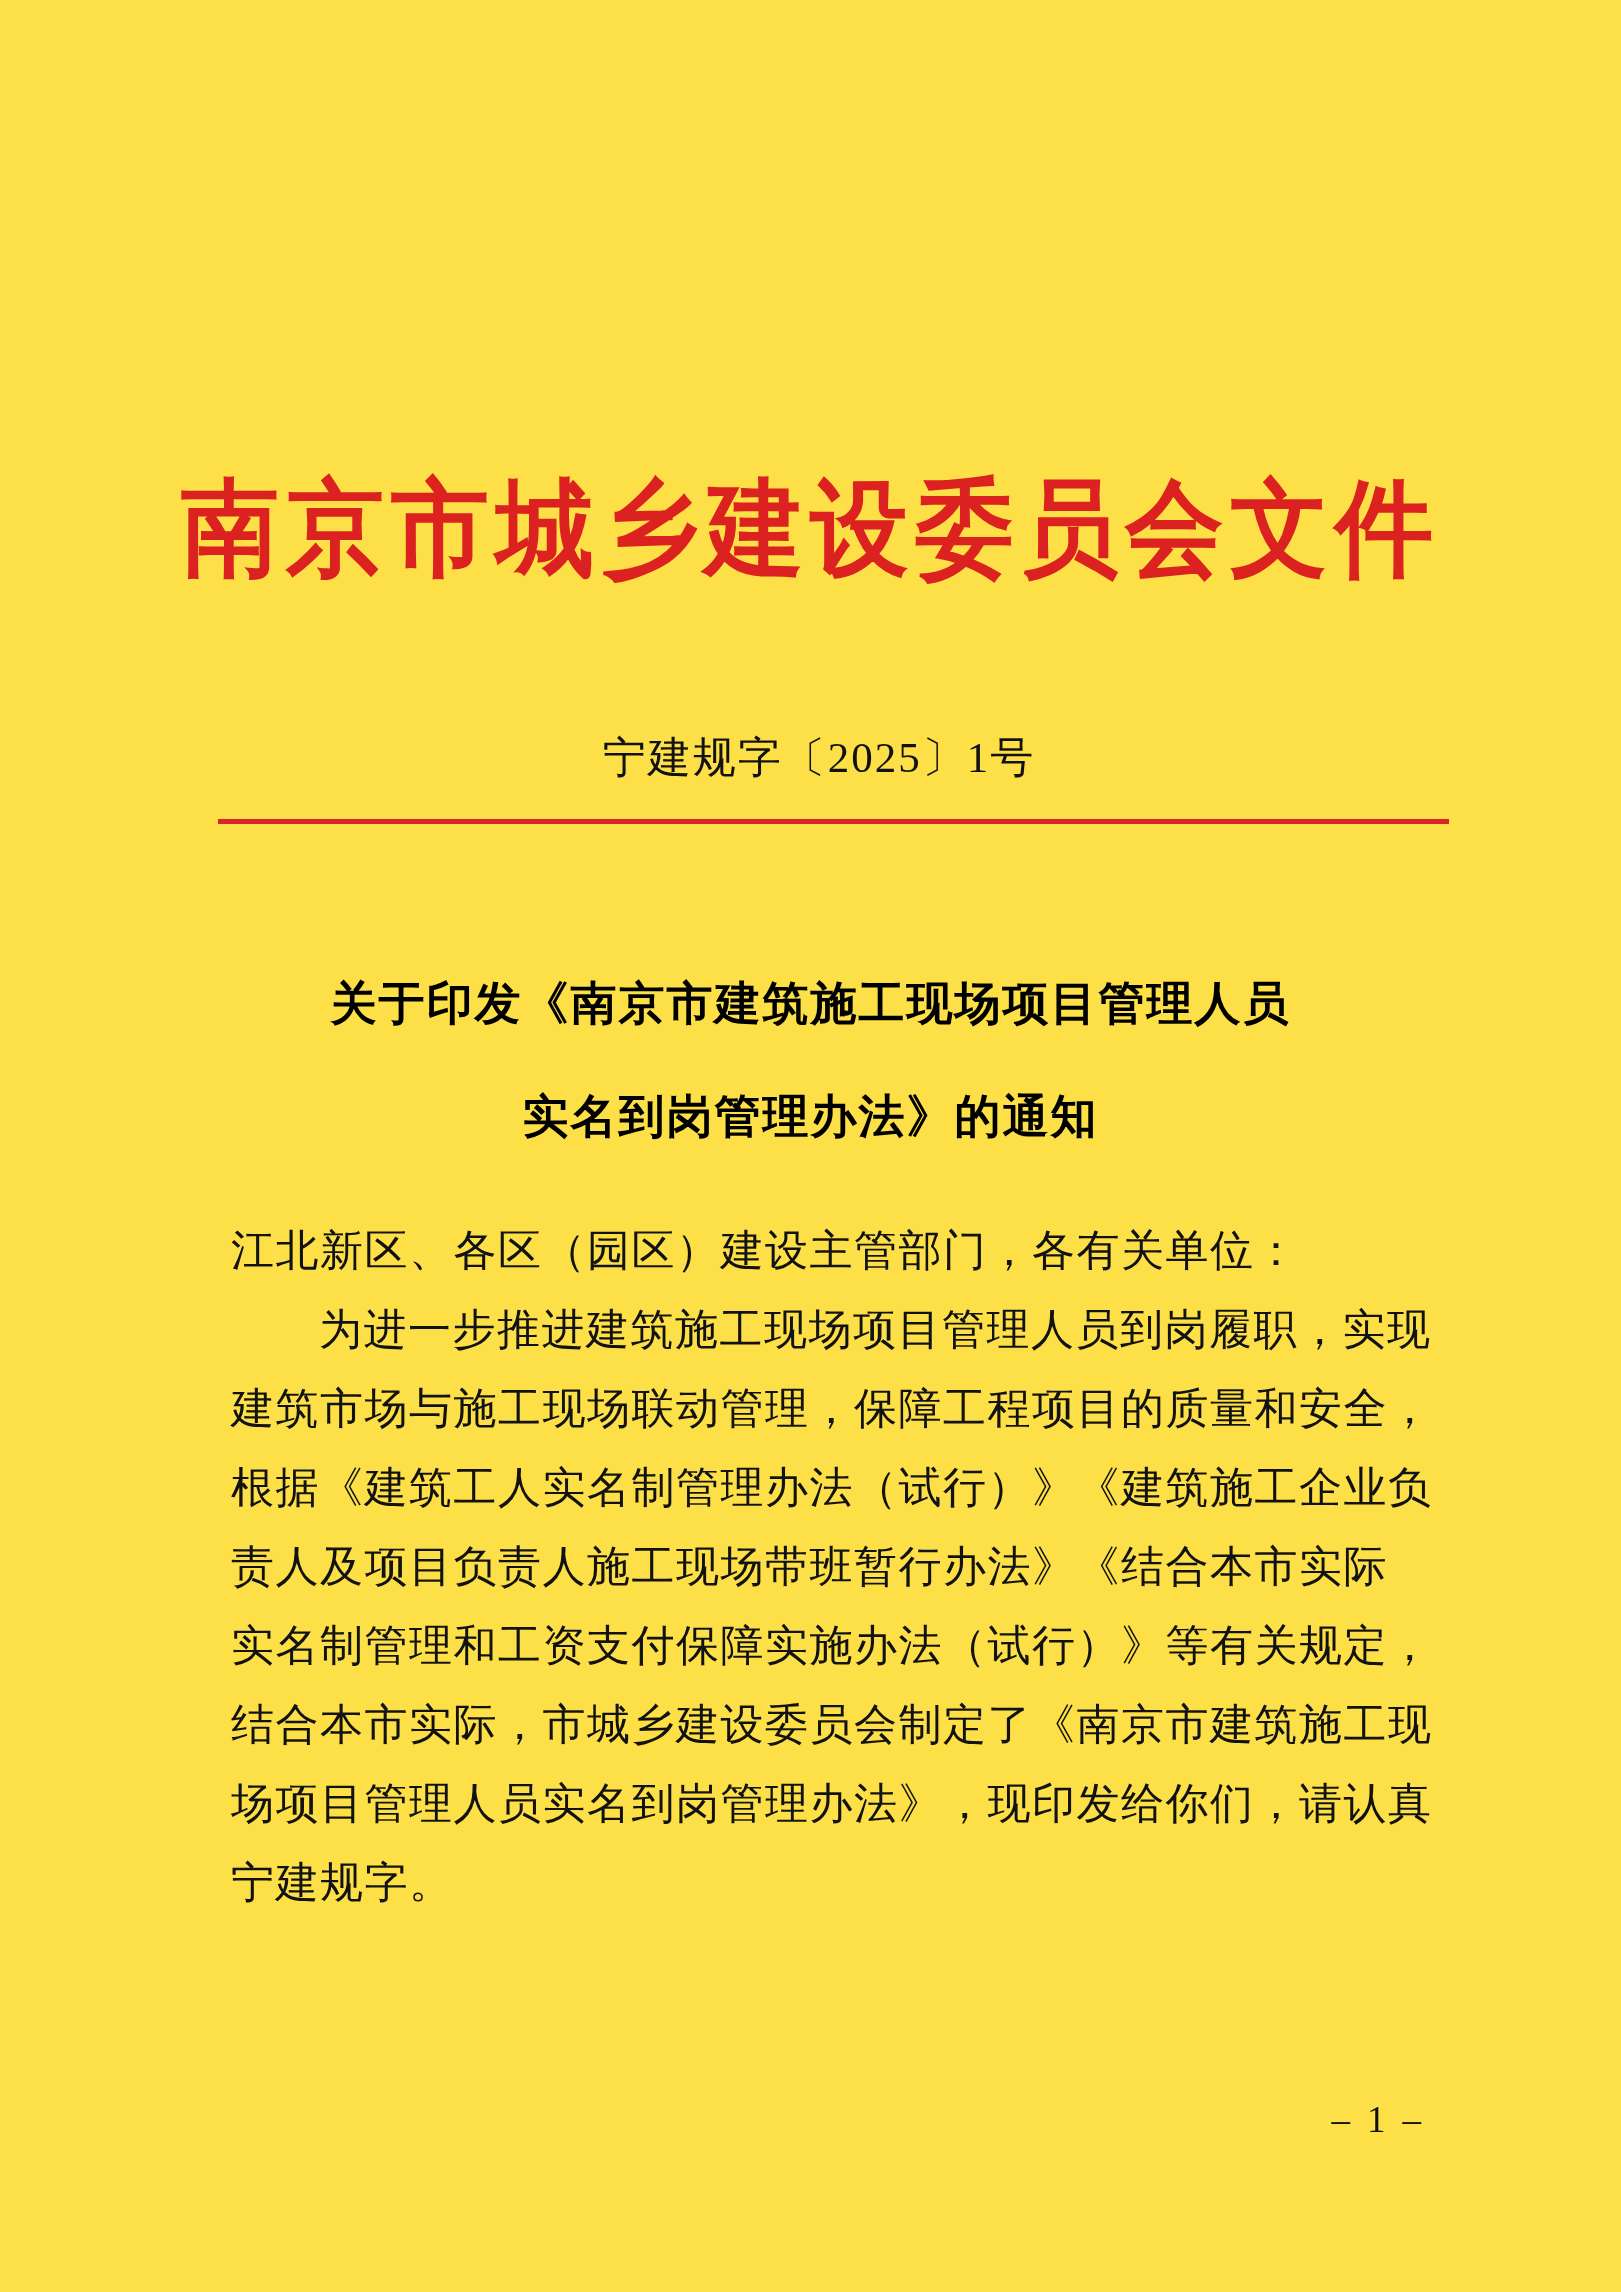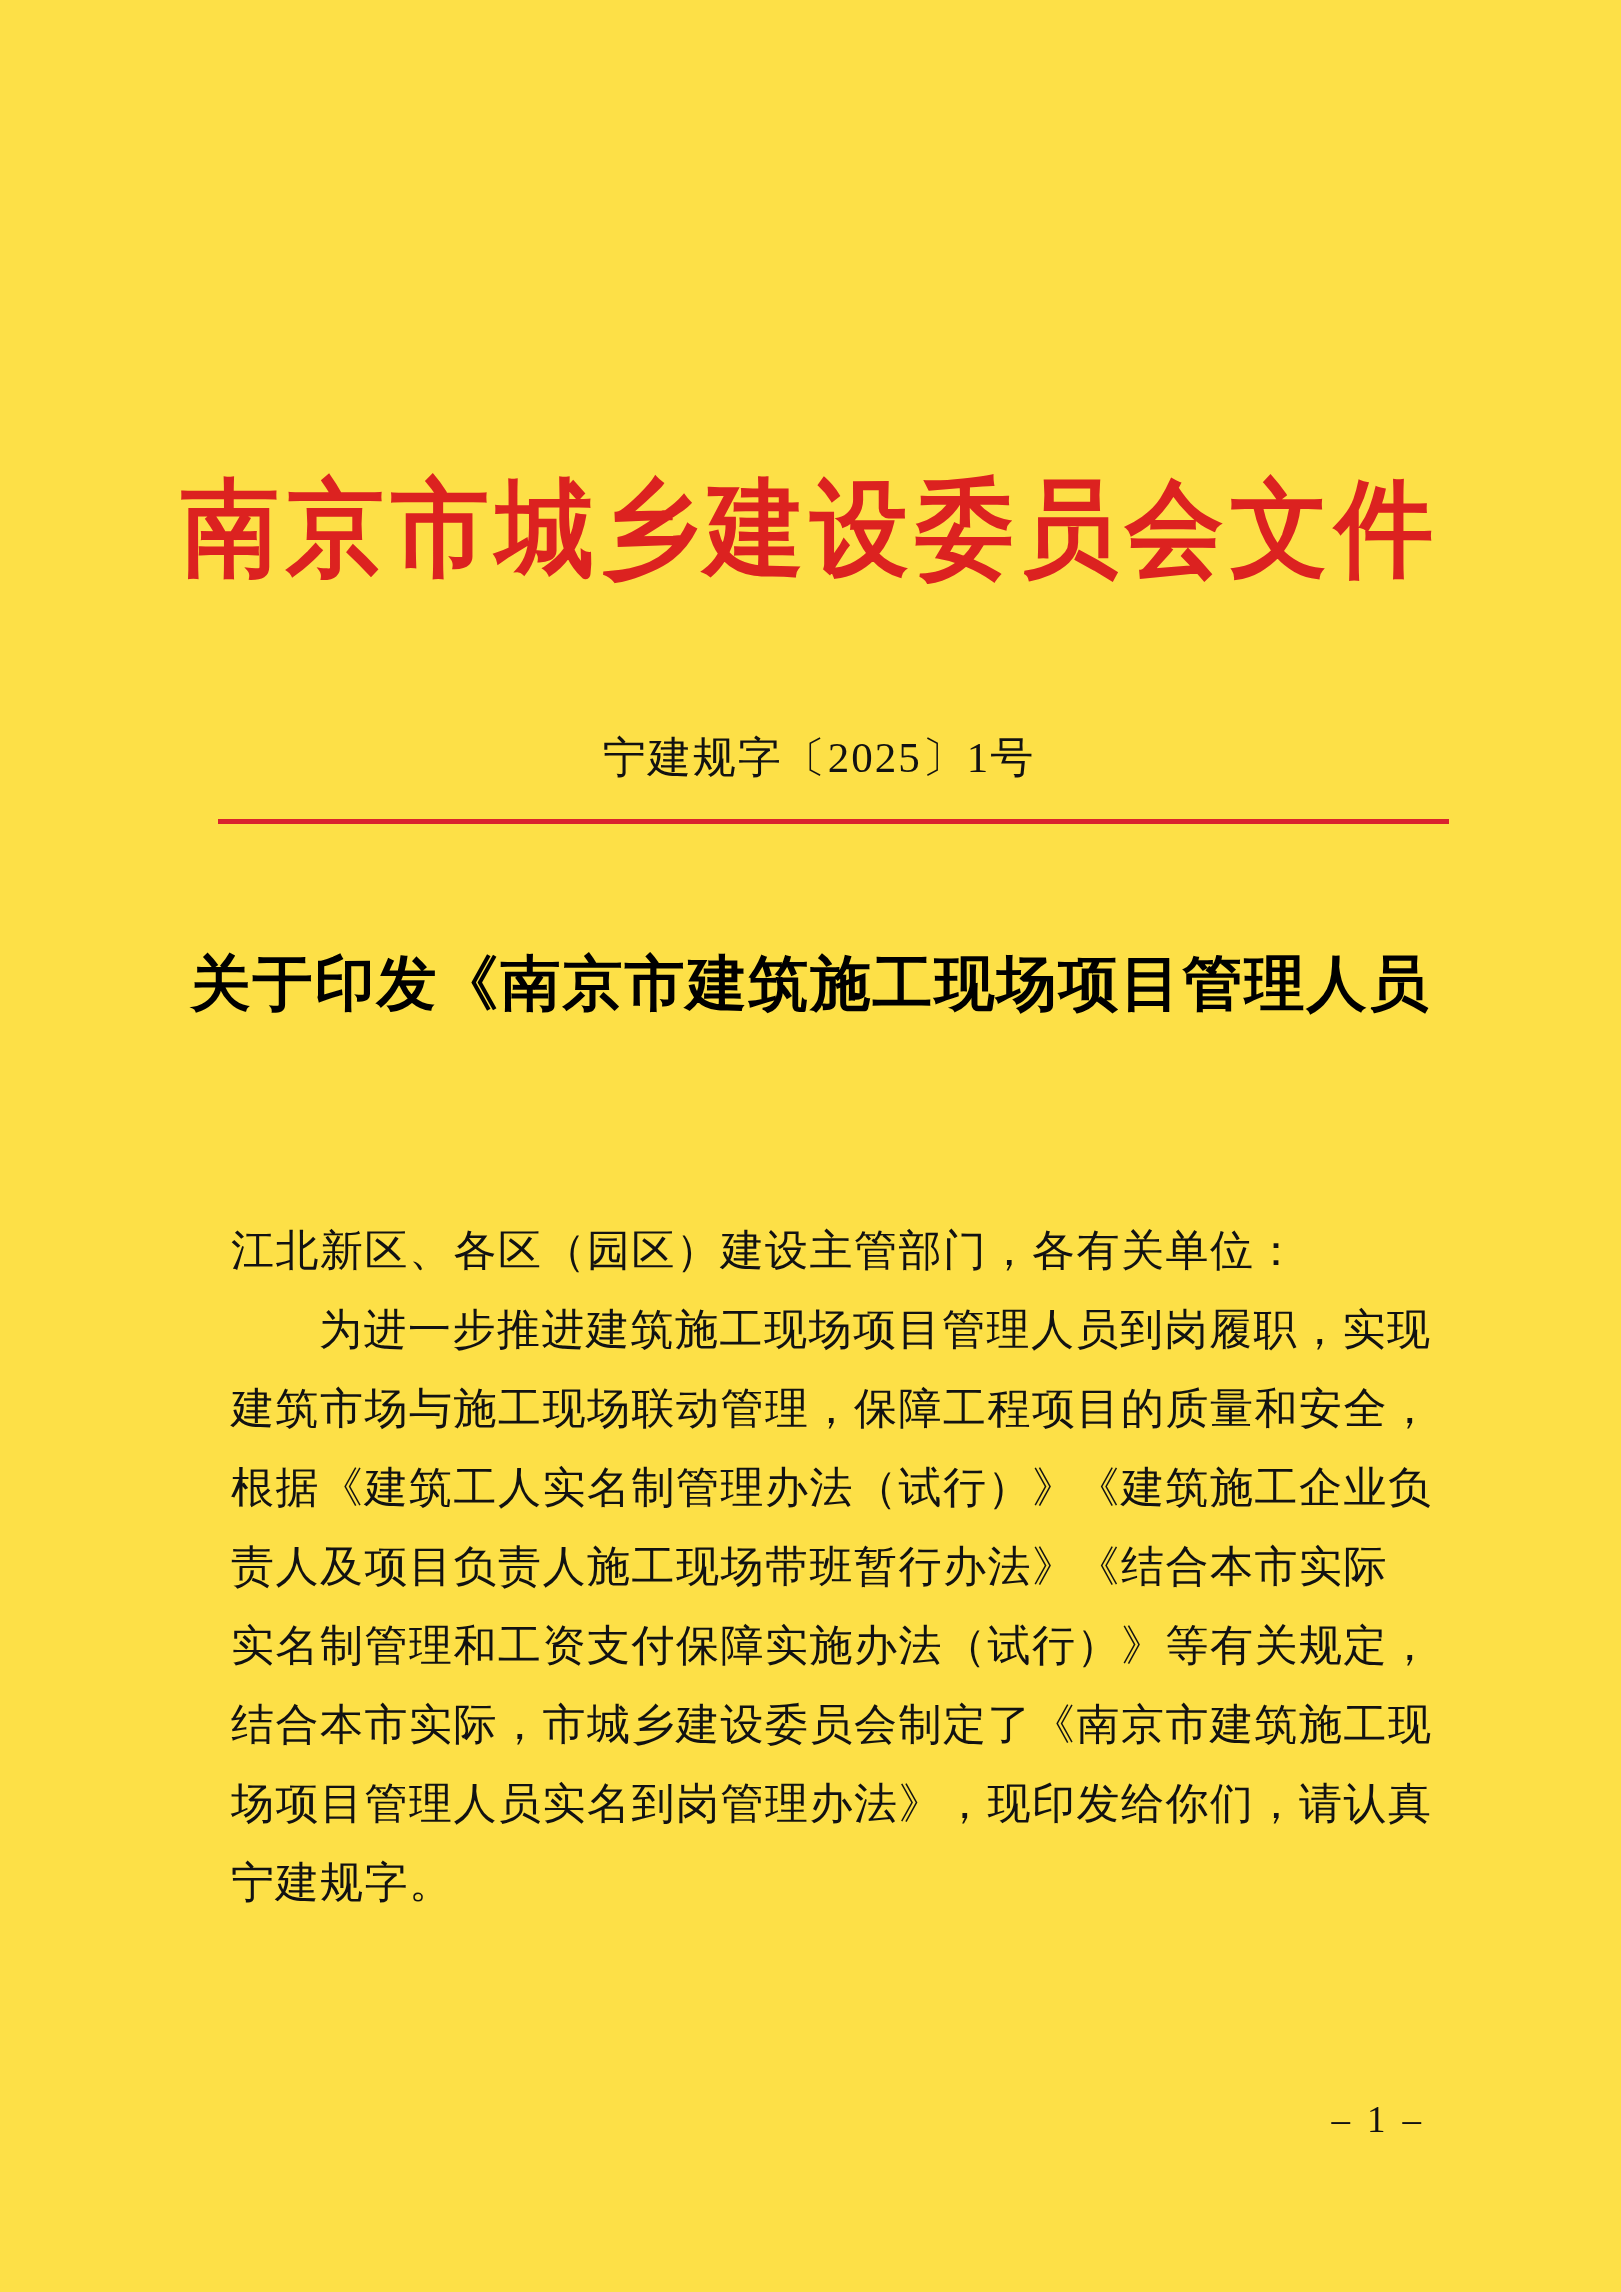--- a/index.html
+++ b/index.html
@@ -52,25 +52,25 @@
   .red-rule {
     position: absolute;
     top: 819px;
     left: 218px;
     width: 1231px;
     height: 4.9px;
     background: var(--rule-red);
   }
   .doc-title {
     position: absolute;
-    top: 928px;
+    top: 947px;
     left: 0;
     width: 100%;
     text-align: center;
-    font-size: 60px;
+    font-size: 46px;
     font-weight: bold;
     letter-spacing: 2px;
     line-height: 113px;
     color: #000000;
   }
   .doc-title .title-line { white-space: nowrap; }
   .body-block {
     position: absolute;
     top: 1211px;
     left: 231px;
@@ -98,20 +98,21 @@
 <div class="page">
 
   <div class="red-header">南京市城乡建设委员会文件</div>
 
   <div class="doc-number">宁建规字〔2025〕1号</div>
 
   <div class="red-rule"></div>
 
   <div class="doc-title">
     <div class="title-line">关于印发《南京市建筑施工现场项目管理人员</div>
+    <div class="title-line">实名到岗管理办法》的通知</div>
   </div>
 
   <div class="body-block">
     <div class="body-line">江北新区、各区（园区）建设主管部门，各有关单位：</div>
     <div class="body-line indent">为进一步推进建筑施工现场项目管理人员到岗履职，实现</div>
     <div class="body-line">建筑市场与施工现场联动管理，保障工程项目的质量和安全，</div>
     <div class="body-line">根据《建筑工人实名制管理办法（试行）》《建筑施工企业负</div>
     <div class="body-line">责人及项目负责人施工现场带班暂行办法》《结合本市实际</div>
     <div class="body-line">实名制管理和工资支付保障实施办法（试行）》等有关规定，</div>
     <div class="body-line">结合本市实际，市城乡建设委员会制定了《南京市建筑施工现</div>

